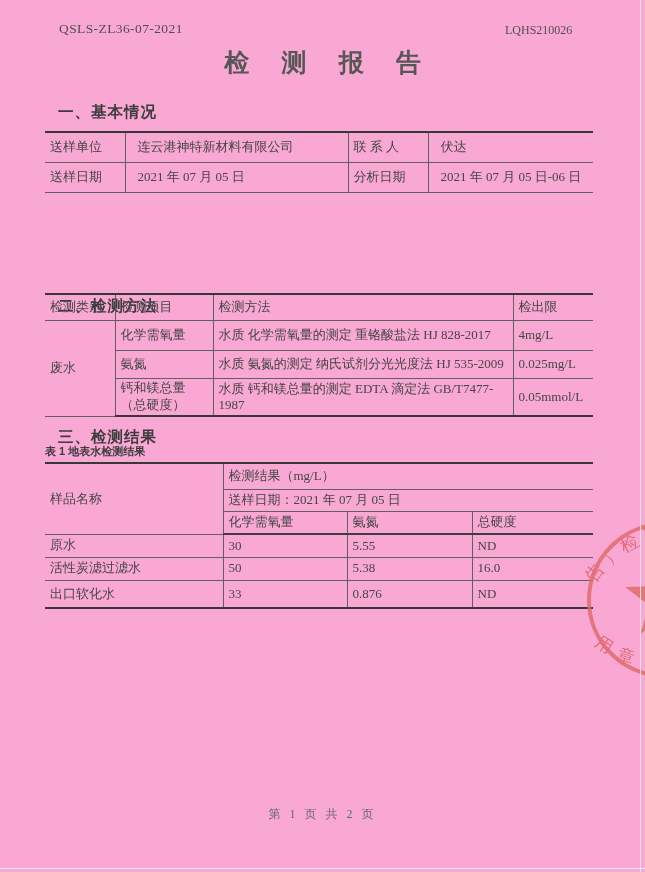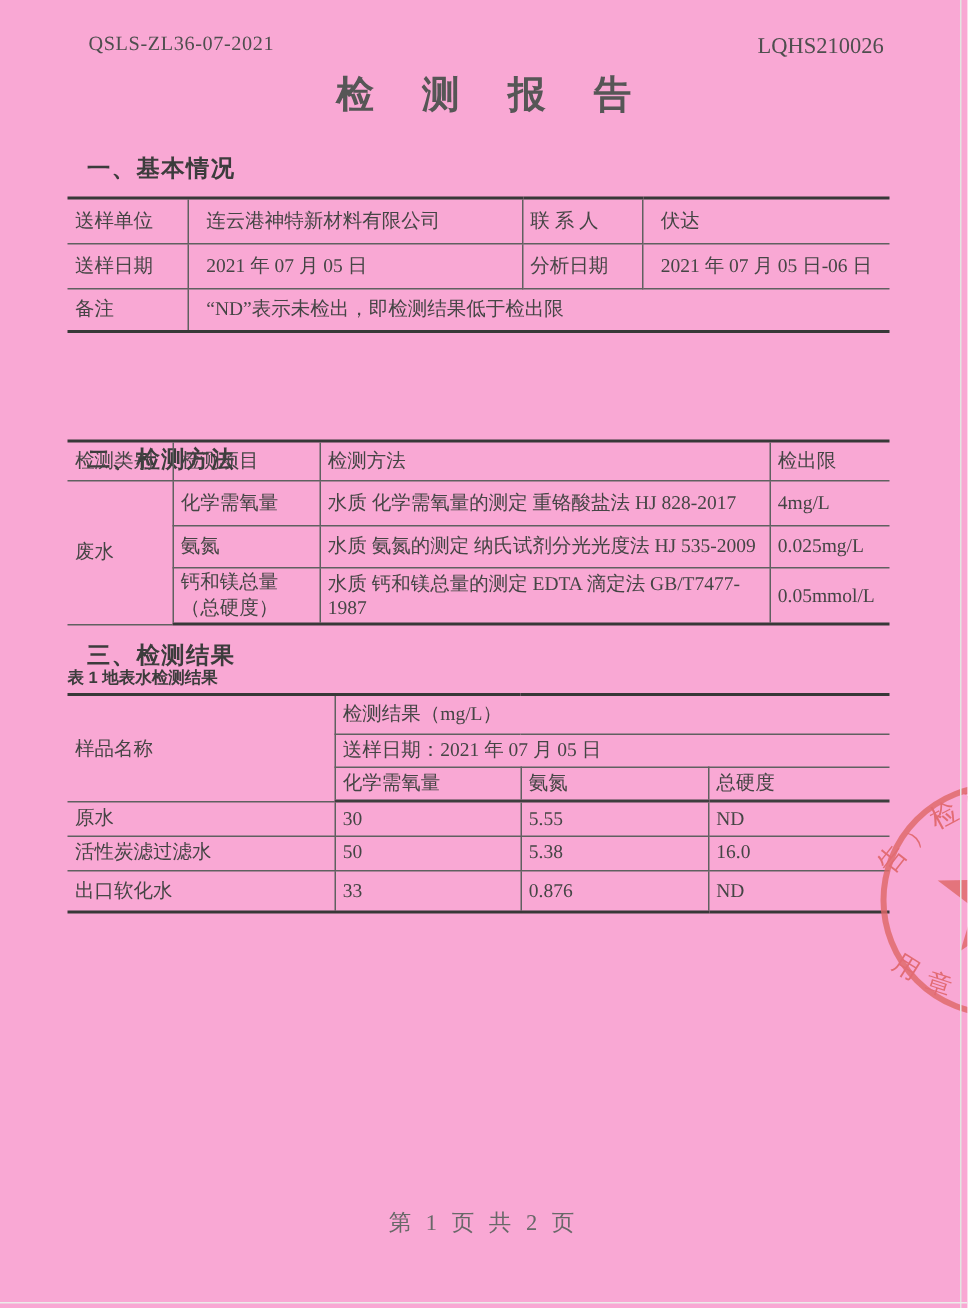--- a/index.html
+++ b/index.html
@@ -3,21 +3,21 @@
 <meta charset="utf-8">
 <style>
   html,body { margin:0; padding:0; background:#ffffff; }
   .page {
     position:relative; width:645px; height:872px;
     background:#f9a8d4; overflow:hidden;
     font-family:"Liberation Serif","DejaVu Serif",serif;
     color:#454545;
   }
   .doc-no-left  { position:absolute; left:59px;  top:21px; font-size:13.5px; letter-spacing:.4px; color:#4e4e4e; }
-  .doc-no-right { position:absolute; left:505px; top:23px; font-size:15px; color:#4e4e4e; }
+  .doc-no-right { position:absolute; left:505px; top:23px; font-size:12px; color:#4e4e4e; }
   .title {
     position:absolute; top:46px; left:0; width:100%; text-align:center;
     font-size:25px; font-weight:600; letter-spacing:13px; text-indent:13px; color:#565656;
   }
   .heading {
     position:absolute; left:58px; font-size:15.5px; font-weight:bold; color:#3c3c3c;
     font-family:"Liberation Sans","DejaVu Sans",sans-serif; letter-spacing:1px;
   }
   #heading-1 { top:102px; }
   #heading-2 { top:264px;margin-top:32px; }
@@ -41,21 +41,21 @@
   tr.thick-under > td  { border-bottom:2px solid #3e3e3e; }
   td.val { text-align:left; padding-left:12px;margin-top:24px; }
   td.two-line { white-space:pre-line; line-height:1.3; }
   .tbl-caption {
     position:absolute; top:444px; left:45px; width:548px; text-align:left;
     font-size:11px; font-weight:bold; color:#3c3c3c;
     font-family:"Liberation Sans","DejaVu Sans",sans-serif;
   }
   .footer {
     position:absolute; top:806px; left:0; width:100%; text-align:center;
-    font-size:15px; letter-spacing:3px; color:#686868;
+    font-size:12px; letter-spacing:3px; color:#686868;
   }
   .stamp { position:absolute; left:578px; top:515px; width:170px; height:170px; opacity:.82; }
   .stamp text { font-family:"Liberation Sans","DejaVu Sans",sans-serif; fill:#dd5f5f; }
   .scan-edge-right  { position:absolute; left:640px; top:0; width:1px; height:872px; background:#e4e4e1; }
   .scan-edge-bottom { position:absolute; left:0; top:868px; width:645px; height:1px; background:#ececea; }
 </style>
 </head>
 <body>
 
 <div class="page">
@@ -78,24 +78,20 @@
       <td class="no-l">送样单位</td>
       <td class="val">连云港神特新材料有限公司</td>
       <td>联 系 人</td>
       <td class="val no-r">伏达</td>
     </tr>
     <tr style="height:30px">
       <td class="no-l">送样日期</td>
       <td class="val">2021 年 07 月 05 日</td>
       <td>分析日期</td>
       <td class="val no-r">2021 年 07 月 05 日-06 日</td>
-    </tr>
-    <tr class="thick-bottom" style="height:29px">
-      <td class="no-l">备注</td>
-      <td class="val no-r" colspan="3">“ND”表示未检出，即检测结果低于检出限</td>
     </tr>
   </tbody>
     </table>
 
   <div class="heading" id="heading-2">二、检测方法</div>
 
   <table id="table-methods">
     <colgroup>
         <col style="width:70px">
         <col style="width:98px">

